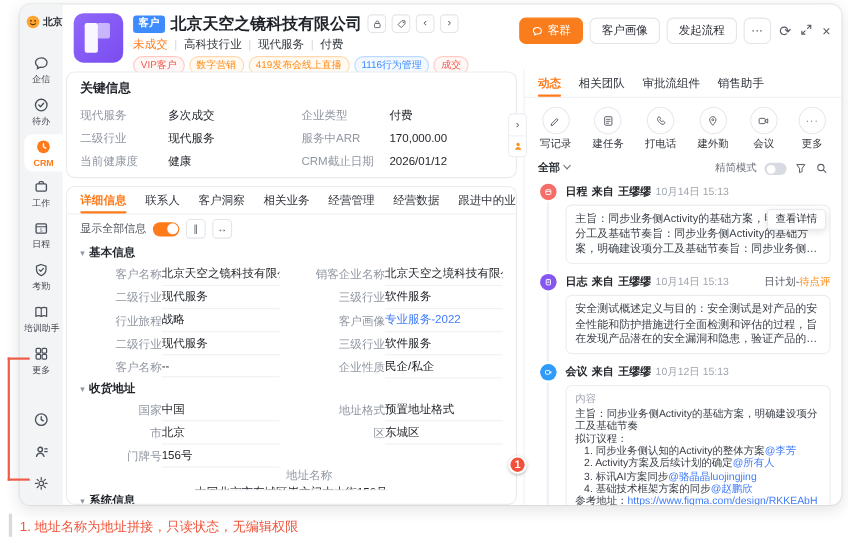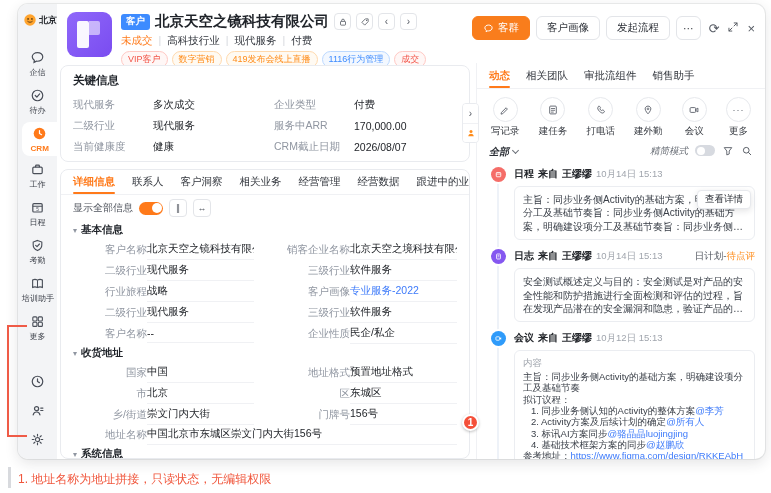--- a/index.html
+++ b/index.html
@@ -76,31 +76,31 @@
   .toggle.off::after{content:"";position:absolute;left:1.5px;top:1.5px;width:8px;height:8px;border-radius:50%;background:#fff;}
   .mini{width:18px;height:18px;border:1px solid #e3e5e9;border-radius:4px;background:#fff;font-size:9px;color:#565b64;
         display:flex;align-items:center;justify-content:center;cursor:pointer;padding:0;}
   .sec-h{display:flex;align-items:center;gap:4px;padding:0 12px;height:18px;font-size:10.5px;font-weight:700;color:#1f2329;flex-shrink:0;}
   .tri{color:#9096a1;font-size:8px;font-weight:400;}
   .fgrid{display:grid;grid-template-columns:1fr 1fr;column-gap:22px;padding:0 12px;flex-shrink:0;}
   .frow{display:flex;align-items:center;height:21px;font-size:10.5px;min-width:0;}
   .flabel{width:74px;color:#9096a1;flex-shrink:0;white-space:nowrap;text-align:right;}
   .fvalue{flex:1;color:#23262b;border-bottom:1px solid #f0f1f4;padding:2px 0 3px;white-space:nowrap;overflow:hidden;}
   .fvalue.link{color:#3e7bfa;cursor:pointer;}
-  .frow.full{padding:0 12px;}
+  .frow.full{padding:0 12px;flex-direction:column;}
 
   
   .right-col{flex:1;border-left:1px solid #f0f1f4;display:flex;flex-direction:column;min-width:0;}
   .rtabs{display:flex;gap:16px;padding:0 12px;height:26px;border-bottom:1px solid #f0f1f4;align-items:center;flex-shrink:0;}
   .quick-actions{display:flex;justify-content:space-between;padding:8px 14px 3px;flex-shrink:0;}
   .qa{display:flex;flex-direction:column;align-items:center;gap:3px;cursor:pointer;}
   .qa-circle{width:25px;height:25px;border-radius:50%;border:1px solid #e7e9ed;display:flex;align-items:center;justify-content:center;color:#5a5f69;background:#fff;}
   .qa-circle svg{width:12px;height:12px;}
   .qa-label{font-size:9.5px;color:#33373e;white-space:nowrap;}
-  .filter-row{display:flex;align-items:flex-start;padding:4px 12px 6px;font-size:10px;color:#2b2f36;gap:7px;flex-shrink:0;font-style:italic;}
+  .filter-row{display:flex;align-items:flex-end;padding:4px 12px 6px;font-size:10px;color:#2b2f36;gap:7px;flex-shrink:0;}
   .all{font-weight:600;display:flex;align-items:center;gap:4px;cursor:pointer;}
   .caret{width:5px;height:5px;border-right:1.2px solid #6b7078;border-bottom:1.2px solid #6b7078;transform:rotate(45deg);margin-top:-3px;}
   .fspacer{flex:1;}
   .mode-label{color:#6b7078;font-size:9.5px;margin-left:12px;}
   .frow-icon{color:#565b64;cursor:pointer;display:flex;}
   .frow-icon svg{width:12px;height:12px;}
 
   .feed{flex:1;overflow:hidden;padding:2px 10px 0 14px;position:relative;}
   .feed::before{content:"";position:absolute;left:20px;top:12px;bottom:0;width:2px;background:#eef2f8;}
   .fitem{position:relative;padding-left:23px;margin-bottom:9px;}
@@ -317,21 +317,21 @@
               <div class="krow">
                   <span class="klabel">服务中ARR</span>
                   <span class="kvalue">170,000.00</span>
                 </div>
               <div class="krow">
                   <span class="klabel">当前健康度</span>
                   <span class="kvalue">健康</span>
                 </div>
               <div class="krow">
                   <span class="klabel">CRM截止日期</span>
-                  <span class="kvalue">2026/08/07</span>
+                  <span class="kvalue">2026/01/12</span>
                 </div>
             </div>
           </section>
 
           <section class="card detail-card">
             <div class="dtabs">
               <span class="dtab active">详细信息</span>
               <span class="dtab">联系人</span>
               <span class="dtab">客户洞察</span>
               <span class="dtab">相关业务</span>
@@ -407,24 +407,20 @@
                   <span class="flabel">地址格式</span>
                   <span class="fvalue">预置地址格式</span>
                 </div>
               <div class="frow">
                   <span class="flabel">市</span>
                   <span class="fvalue">北京</span>
                 </div>
               <div class="frow">
                   <span class="flabel">区</span>
                   <span class="fvalue">东城区</span>
-                </div>
-              <div class="frow">
-                  <span class="flabel">乡/街道</span>
-                  <span class="fvalue">崇文门内大街</span>
                 </div>
               <div class="frow">
                   <span class="flabel">门牌号</span>
                   <span class="fvalue">156号</span>
                 </div>
             </div>
             <div class="frow full">
               <span class="flabel">地址名称</span>
               <span class="fvalue">中国北京市东城区崇文门内大街156号</span>
             </div>

